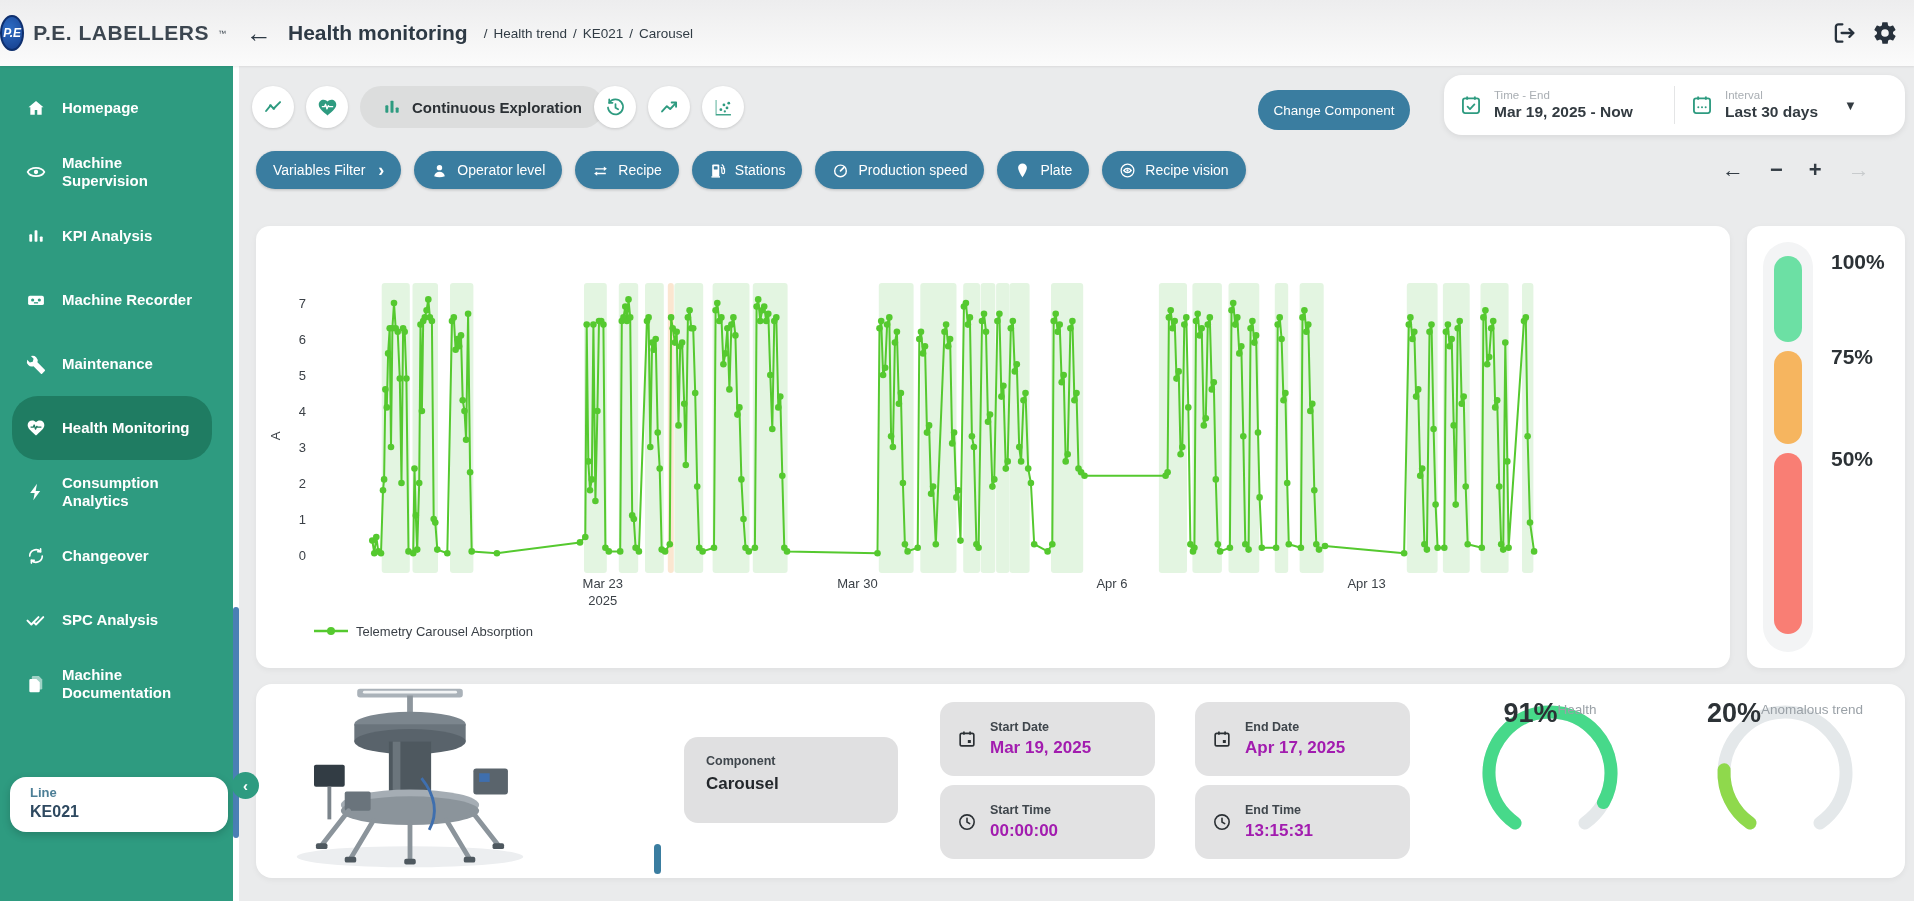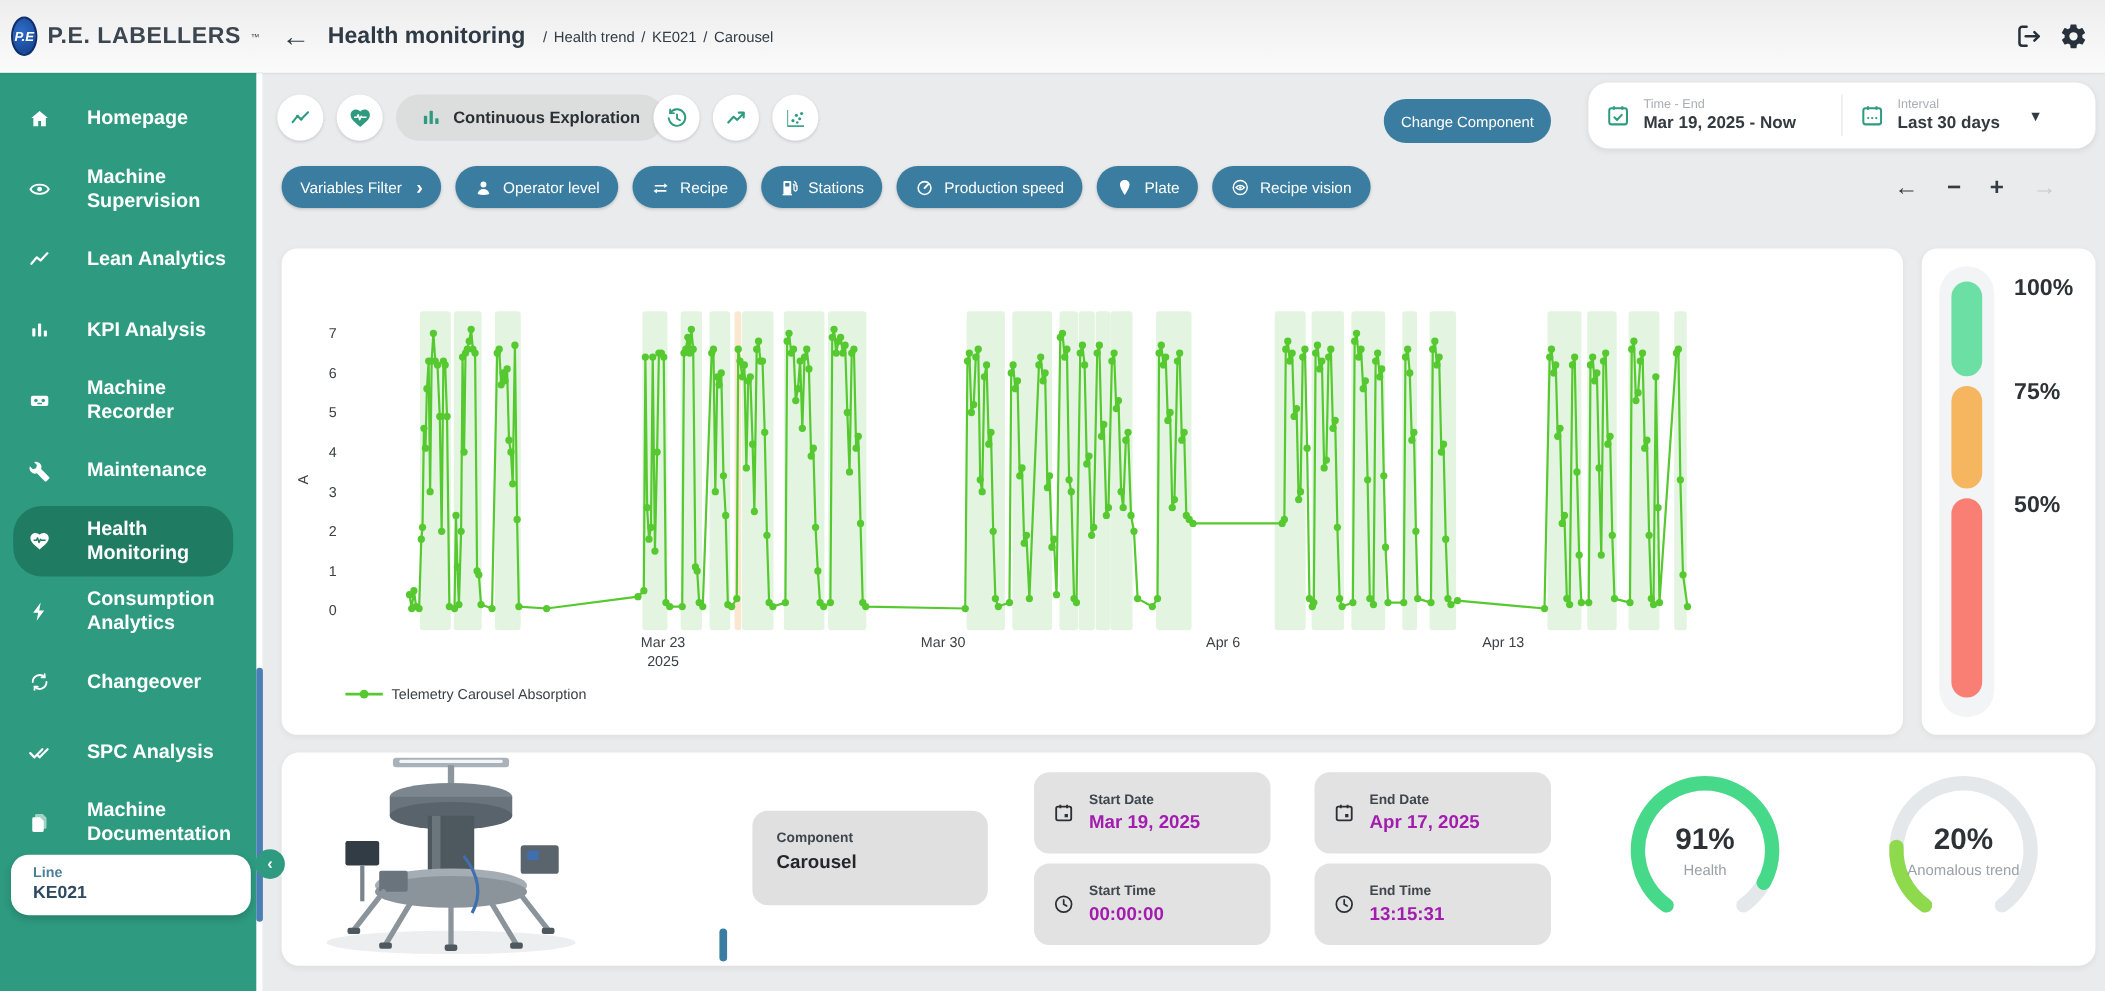--- a/index.html
+++ b/index.html
@@ -1,21 +1,21 @@
 <!DOCTYPE html>
 <html><head>
 <meta charset="utf-8">
 <style>
   html,body{margin:0;padding:0;background:#d6d8da;}
   #app{position:relative;width:1914px;height:901px;overflow:hidden;background:#eaebec;
        font-family:"Liberation Sans","DejaVu Sans",sans-serif;color:#2e3a45;}
   
   header{position:absolute;left:0;top:0;width:1914px;height:66px;display:flex;align-items:center;
          background:linear-gradient(180deg,#ededee,#fbfbfb);box-shadow:0 1px 2px rgba(0,0,0,.07);z-index:5;}
-  .logo{display:flex;align-items:center;gap:9px;padding-left:10px;width:226px;flex-shrink:0;cursor:pointer;}
+  .logo{display:flex;align-items:center;gap:9px;width:226px;flex-shrink:0;cursor:pointer;}
   .logo-badge{width:36px;height:36px;border-radius:50%;background:radial-gradient(circle at 35% 35%,#2d6cc4,#163e8c);
               color:#fff;font-style:italic;font-weight:bold;font-size:12px;display:flex;align-items:center;justify-content:center;
               border:2px solid #0e2f6e;box-sizing:border-box;}
   .logo-text{font-size:21px;font-weight:800;color:#3c4650;letter-spacing:.5px;white-space:nowrap;}
   .tm{font-size:8px;color:#3c4650;align-self:flex-start;margin-top:14px;}
   .back-btn{border:none;background:none;font-size:26px;color:#2e3a45;cursor:pointer;margin-left:16px;line-height:1;padding:0 4px;}
   h1{font-size:21px;font-weight:800;margin:0 0 0 12px;color:#2e3a45;white-space:nowrap;}
   .crumbs{display:flex;align-items:center;margin-left:10px;font-size:13.5px;color:#313c45;}
   .crumbs .sep{margin:0 6px;color:#313c45;}
   .crumb{cursor:pointer;white-space:nowrap;}
@@ -23,21 +23,21 @@
   .hbtn{width:26px;height:26px;border:none;background:none;color:#27313c;cursor:pointer;padding:0;}
   
   aside{position:absolute;left:0;top:66px;width:239px;height:835px;background:#2e9b80;z-index:4;}
   .side-scroll-track{position:absolute;right:0;top:0;width:6px;height:835px;background:#ffffff;}
   .side-scroll-thumb{position:absolute;right:0;top:541px;width:6px;height:231px;background:#4a7fb5;border-radius:3px;cursor:grab;}
   .side-items{position:absolute;left:0;top:10px;width:233px;}
   .side-item{display:flex;align-items:center;height:64px;margin:0 21px 0 12px;padding-left:14px;border-radius:26px;
              color:#fff;cursor:pointer;--bg:#2e9b80;--pulse:#2e9b80;}
   .side-item.active{background:#1f7c62;--bg:#1f7c62;--pulse:#1f7c62;}
   .side-item .ic{width:20px;height:20px;flex-shrink:0;}
-  .side-label{margin-left:33px;font-size:18px;font-weight:700;line-height:1.2;width:150px;}
+  .side-label{margin-left:16px;font-size:15px;font-weight:700;line-height:1.2;width:150px;}
   .line-card{position:absolute;left:10px;top:777px;width:218px;height:55px;background:#fff;border-radius:16px;
              box-shadow:0 3px 8px rgba(0,0,0,.18);padding:8px 0 0 20px;box-sizing:border-box;cursor:pointer;z-index:6;}
   .line-label{font-size:13px;color:#4c7e96;font-weight:600;}
   .line-value{font-size:16px;font-weight:800;color:#2e4960;margin-top:3px;}
   .collapse-btn{position:absolute;left:232px;top:772px;width:27px;height:27px;border-radius:50%;background:#2e9b80;
                 color:#fff;border:none;font-size:15px;font-weight:bold;cursor:pointer;z-index:7;line-height:27px;text-align:center;padding:0;}
   
   .round-btn{position:absolute;width:42px;height:42px;border-radius:50%;background:#fff;border:none;cursor:pointer;
              box-shadow:0 1px 3px rgba(0,0,0,.15);display:flex;align-items:center;justify-content:center;color:#2e9b80;}
   .round-btn .ic{width:21px;height:21px;}
@@ -91,22 +91,22 @@
   .dcard .ic{width:20px;height:20px;color:#2b3034;flex-shrink:0;}
   .dcard-texts{display:flex;flex-direction:column;}
   .dcard-label{font-size:12.5px;font-weight:700;color:#3f464c;}
   .dcard-value{font-size:17px;font-weight:800;color:#a21caf;margin-top:4px;}
   .dcard:nth-of-type(1){left:684px;top:18px;}
   .dcard:nth-of-type(2){left:939px;top:18px;}
   .dcard:nth-of-type(3){left:684px;top:101px;}
   .dcard:nth-of-type(4){left:939px;top:101px;}
   .gauge{position:absolute;top:14px;width:150px;height:150px;}
   .gauge svg{position:absolute;left:0;top:0;}
-  .gauge-overlay{position:absolute;left:0;top:0;width:150px;height:150px;display:flex;flex-direction:column;
-                 align-items:center;justify-content:center;}
+  .gauge-overlay{position:absolute;left:0;top:0;width:150px;height:150px;display:flex;flex-direction:row;
+                 align-items:flex-start;justify-content:center;}
   .gauge-val{font-size:27px;font-weight:800;color:#2c3236;}
   .gauge-sub{font-size:13.5px;color:#9aa1a7;margin-top:4px;white-space:nowrap;}
   .ic{display:inline-block;}
   .ic svg{width:100%;height:100%;display:block;}
 </style>
 </head>
 <body>
 
 <div id="app">
 
@@ -149,28 +149,20 @@
           <span class="side-label">Homepage</span>
         </div>
         <div class="side-item">
           <span class="ic">
             <svg viewBox="0 0 24 24" fill="none" stroke="currentColor" stroke-width="2">
               <path d="M2 12c3.6-6.7 16.4-6.7 20 0-3.6 6.7-16.4 6.7-20 0z"></path>
               <circle cx="12" cy="12" r="2.6" fill="currentColor" stroke="none"></circle>
             </svg>
           </span>
           <span class="side-label">Machine Supervision</span>
-        </div>
-        <div class="side-item">
-          <span class="ic">
-            <svg viewBox="0 0 24 24" fill="none" stroke="currentColor" stroke-width="2.4" stroke-linecap="round" stroke-linejoin="round">
-              <path d="M3 16.5 9 9.5l4 3.5 7.5-8"></path>
-            </svg>
-          </span>
-          <span class="side-label">Lean Analytics</span>
         </div>
         <div class="side-item">
           <span class="ic">
             <svg viewBox="0 0 24 24" fill="currentColor">
               <rect x="4" y="10" width="3.4" height="9" rx="1"></rect>
               <rect x="10.3" y="5" width="3.4" height="14" rx="1"></rect>
               <rect x="16.6" y="12.5" width="3.4" height="6.5" rx="1"></rect>
             </svg>
           </span>
           <span class="side-label">KPI Analysis</span>

